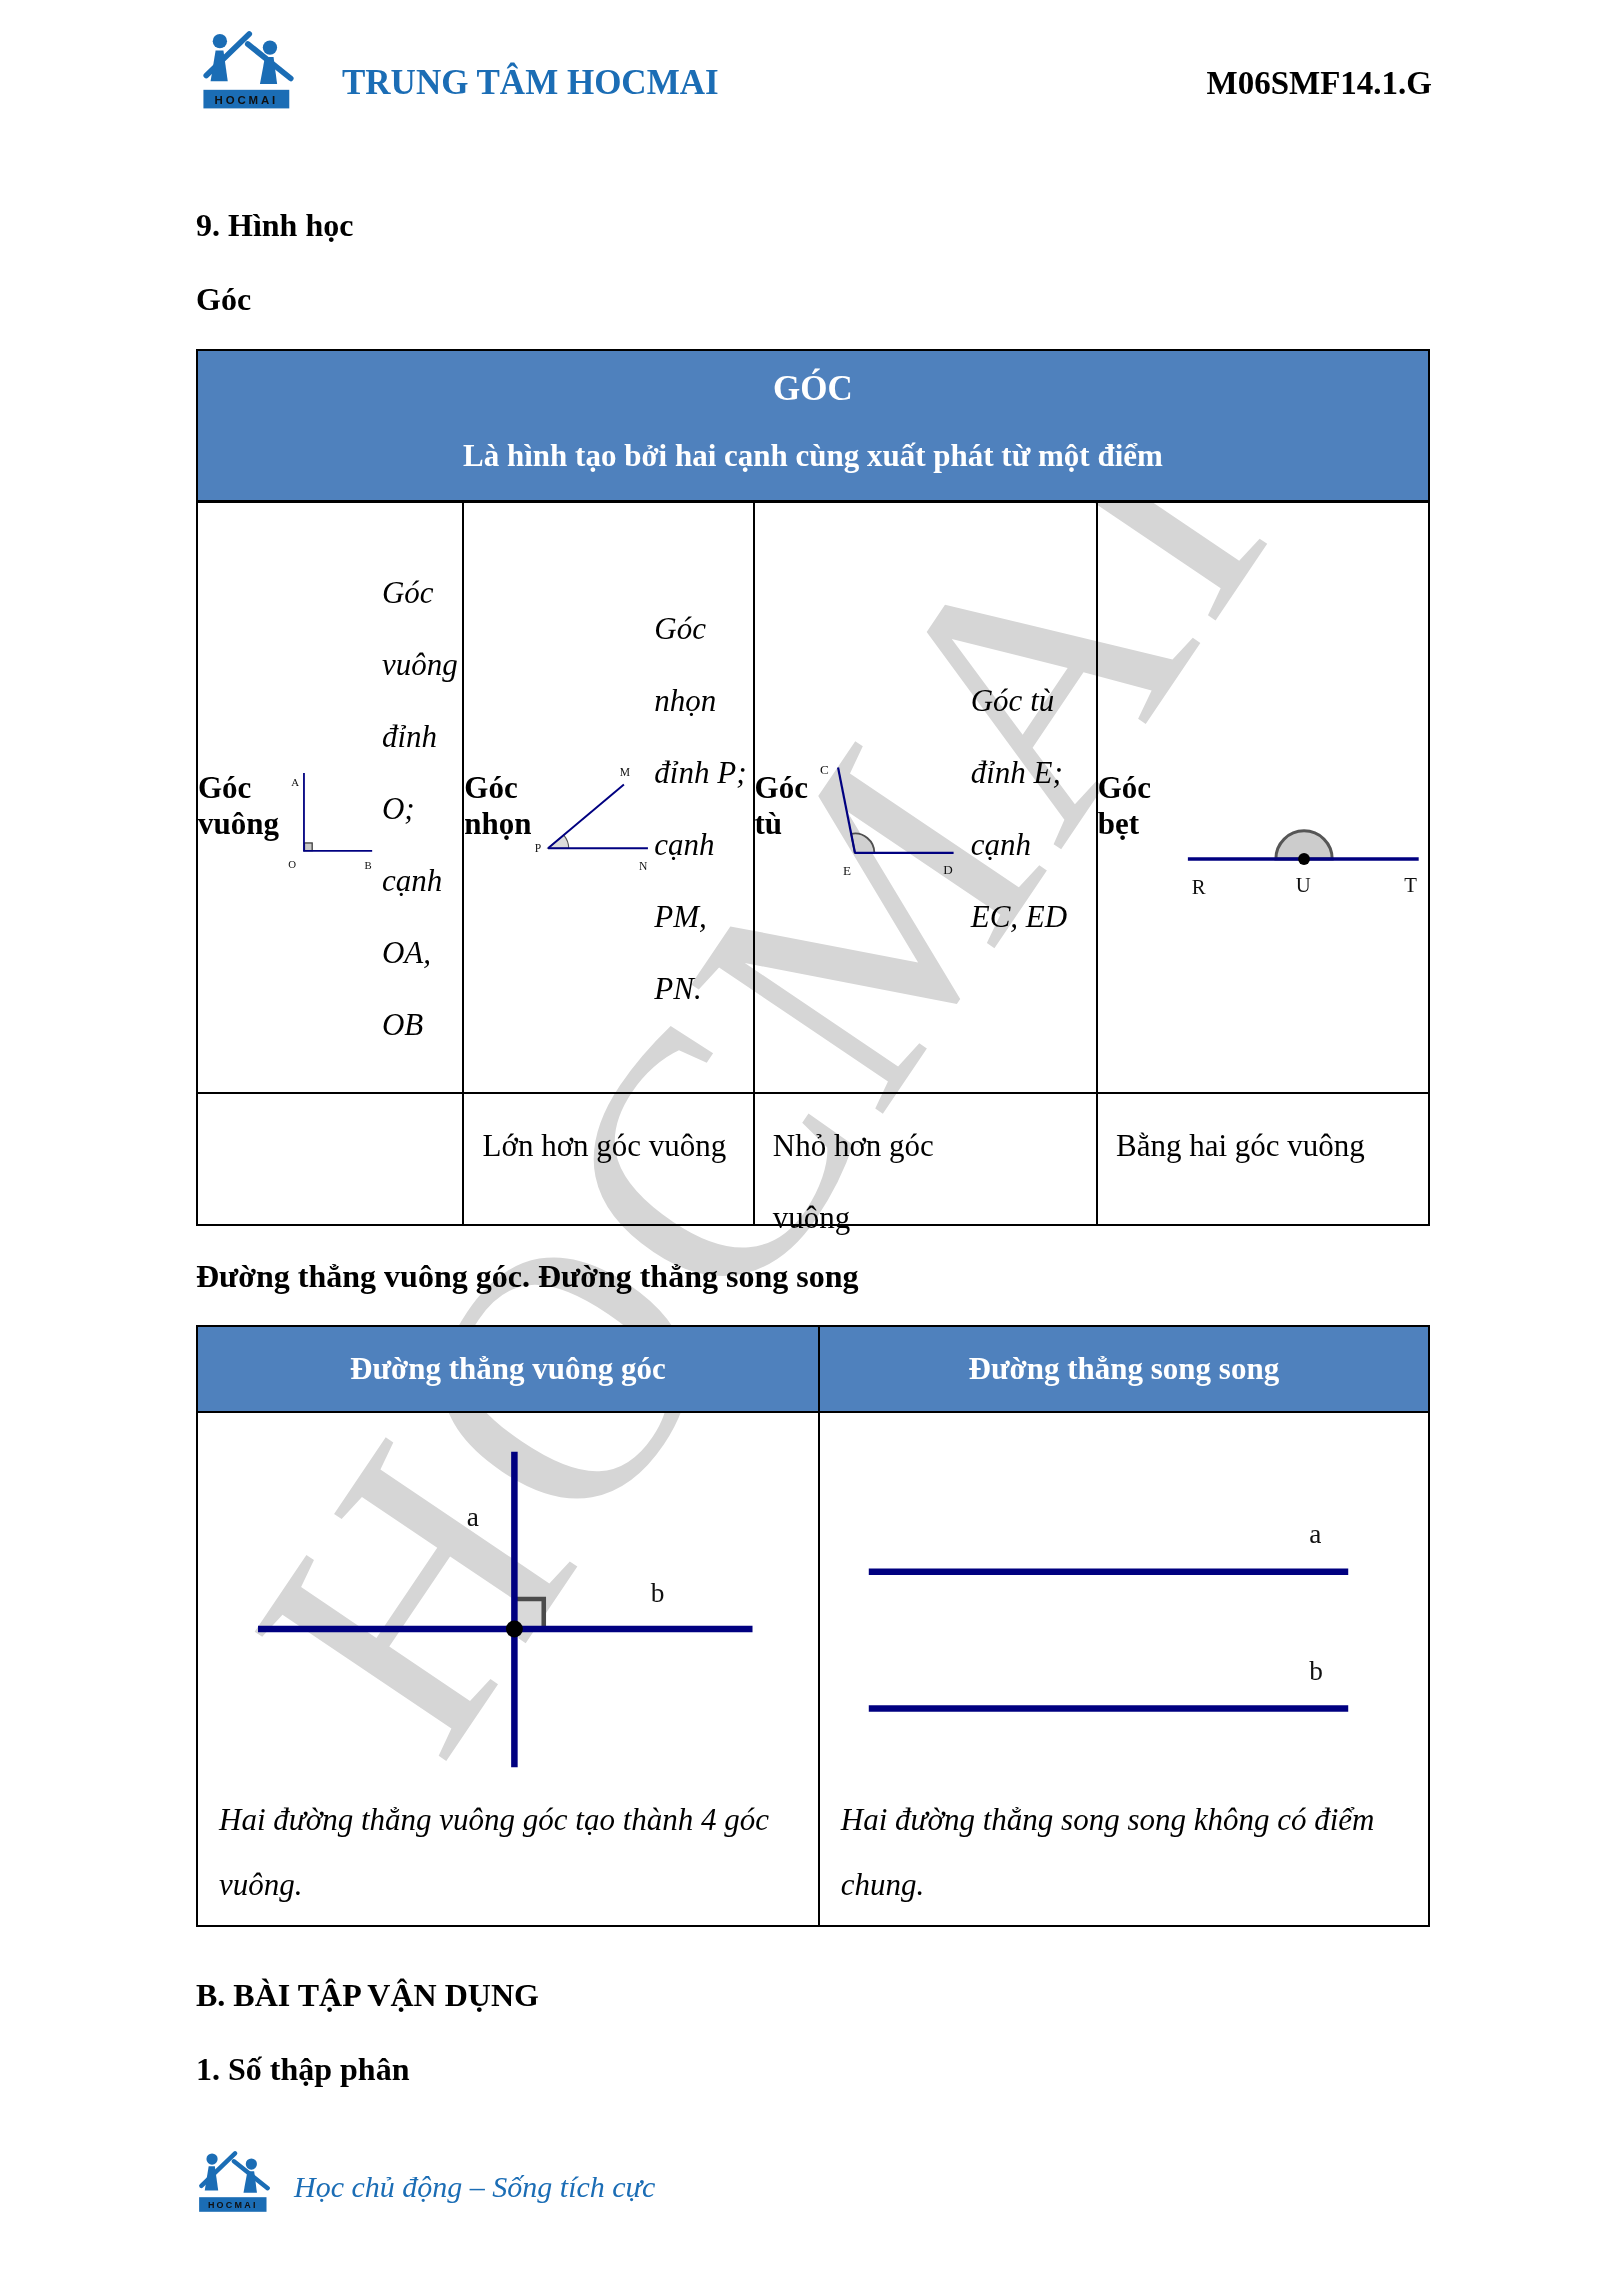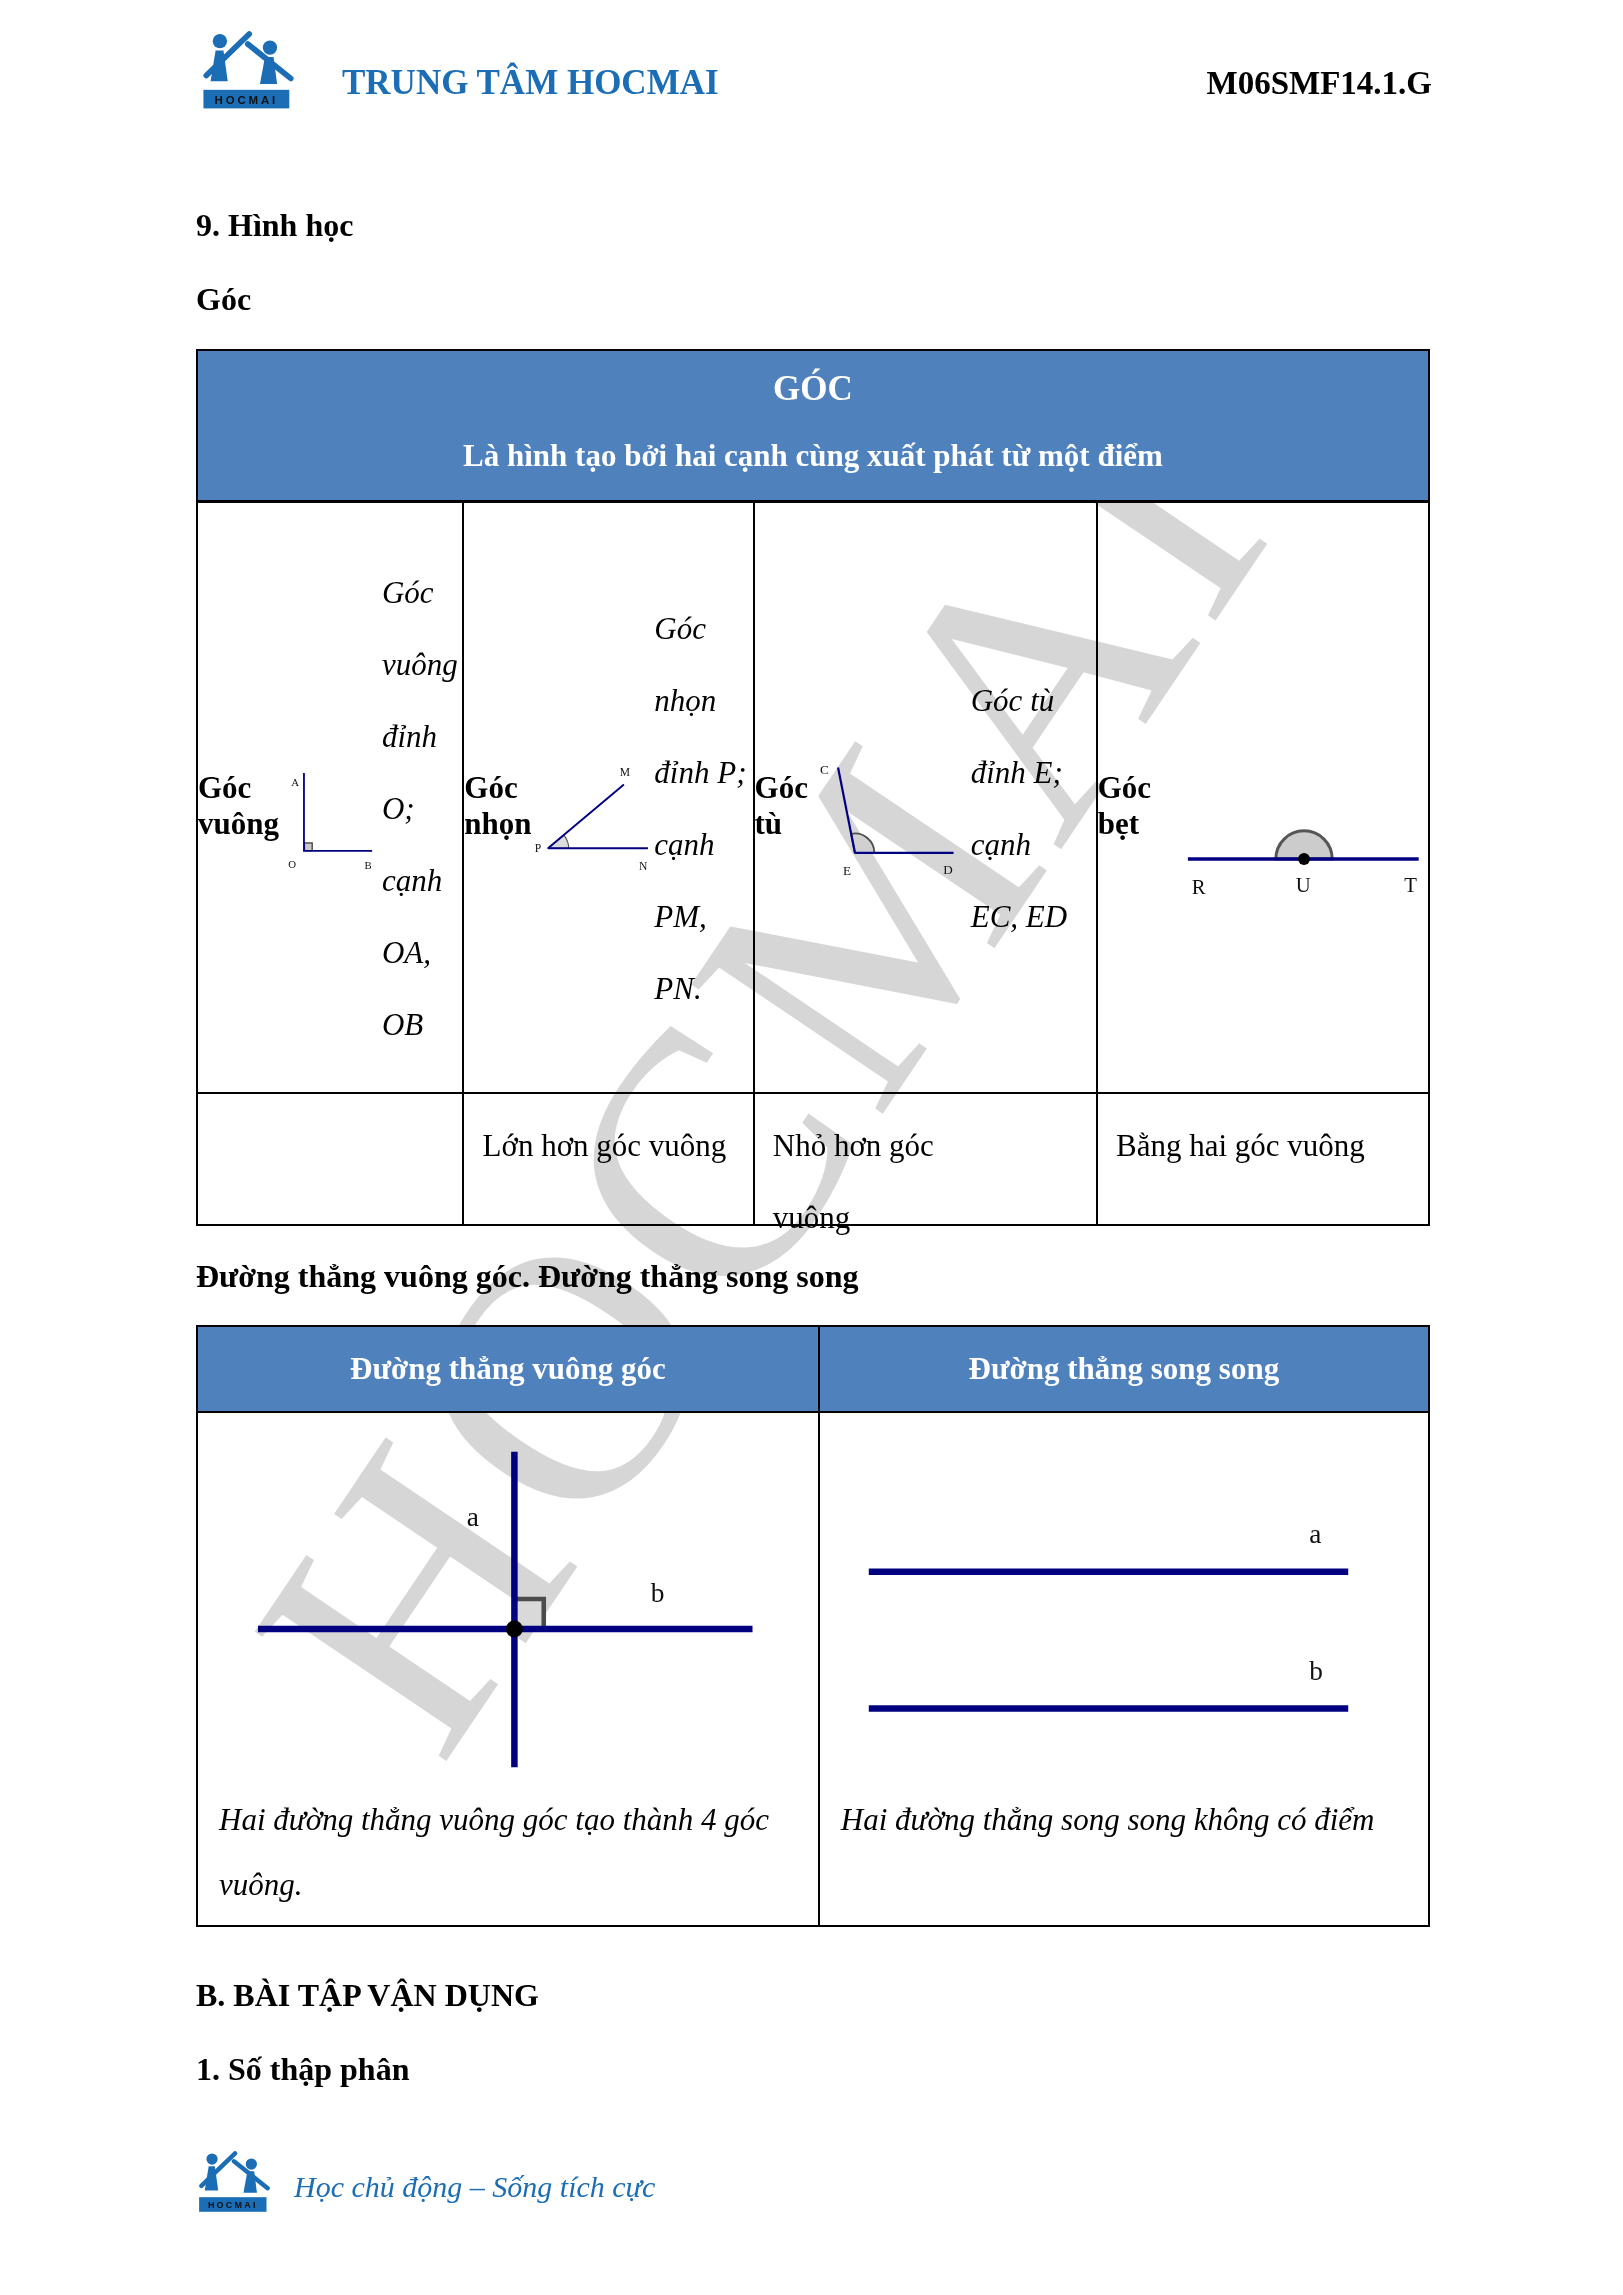--- a/index.html
+++ b/index.html
@@ -221,20 +221,21 @@
 
       <div class="t2-cell">
         <svg class="t2-svg" viewBox="0 0 935 540" preserveAspectRatio="xMidYMid meet">
           <line class="nav-thick" x1="75" y1="212" x2="812" y2="212"></line>
           <line class="nav-thick" x1="75" y1="422" x2="812" y2="422"></line>
           <text x="752" y="168">a</text>
           <text x="752" y="378">b</text>
         </svg>
         <div class="t2-desc">
           <div>Hai đường thẳng song song không có điểm</div>
+          <div>chung.</div>
         </div>
       </div>
     </div>
 
     <div class="hd hd-secB">B. BÀI TẬP VẬN DỤNG</div>
     <div class="hd hd-b1">1. Số thập phân</div>
 
     <svg class="logo logo-footer" viewBox="0 0 130 125">
       <g stroke="#1b6db5" fill="#1b6db5">
         <line x1="6" y1="66" x2="66" y2="8" stroke-width="8" stroke-linecap="round"></line>

